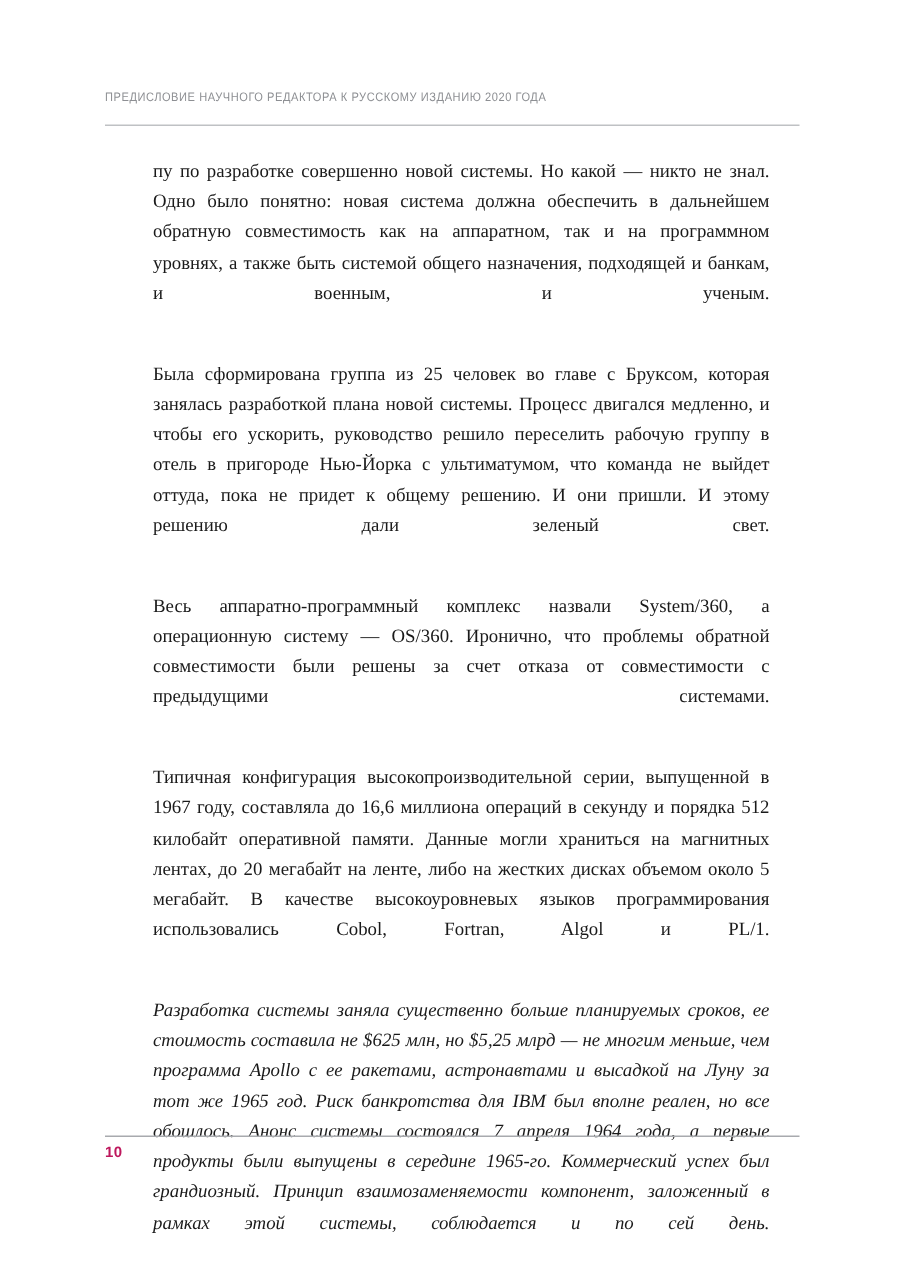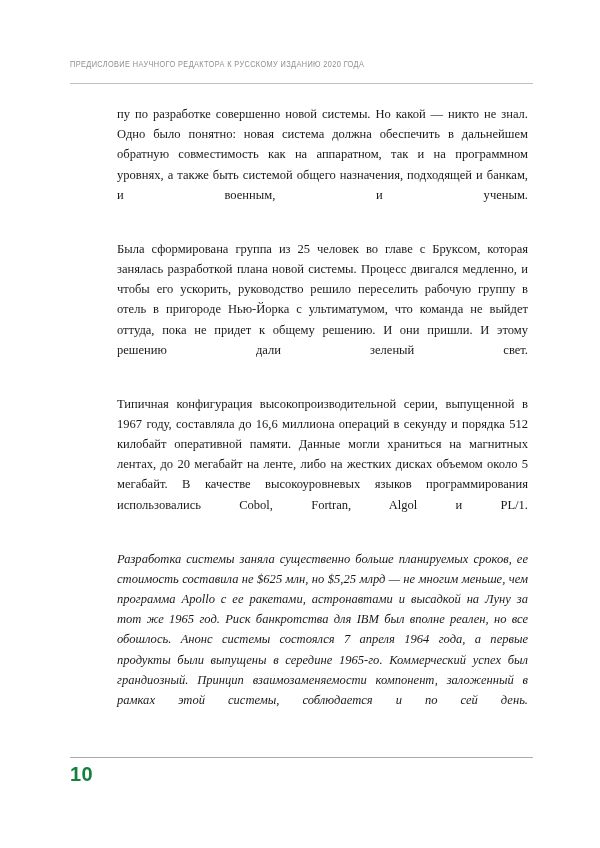--- a/index.html
+++ b/index.html
@@ -54,21 +54,21 @@
   }
   .rule-bottom {
     top: 757px;
     background: #a8aaae;
     height: 1.4px;
   }
 
   
   .textblock {
     position: absolute;
-    left: 117px;
+    left: 102px;
     top: 104px;
     width: 411px;
   }
 
   p.para {
     margin: 0 0 13.5px 0;
     font-size: 12.55px;
     line-height: 20.2px;
     text-align: justify;
     text-justify: inter-word;
@@ -86,40 +86,41 @@
     display: inline-block;
     width: 100%;
   }
 
   
   .folio {
     position: absolute;
     left: 70px;
     top: 763px;
     font-family: "Liberation Sans", "DejaVu Sans", sans-serif;
-    font-size: 20px;
+    font-size: 10px;
     font-weight: bold;
-    color: #15803d;
+    color: #be185d;
     letter-spacing: 0.3px;
   }
 </style>
 </head>
 <body>
 
 <div class="page">
 
   <div class="running-head">
     <div class="running-head-text">ПРЕДИСЛОВИЕ НАУЧНОГО РЕДАКТОРА К РУССКОМУ ИЗДАНИЮ 2020 ГОДА</div>
   </div>
 
   <div class="rule rule-top"></div>
 
   <div class="textblock">
     <p class="para">пу по разработке совершенно новой системы. Но какой — никто не знал. Одно было понятно: новая система должна обеспечить в дальнейшем обратную совместимость как на аппаратном, так и на программном уровнях, а также быть системой общего назначения, подходящей и банкам, и военным, и ученым.</p>
     <p class="para">Была сформирована группа из 25 человек во главе с Бруксом, которая занялась разработкой плана новой системы. Процесс двигался медленно, и чтобы его ускорить, руководство решило переселить рабочую группу в отель в пригороде Нью-Йорка с ультиматумом, что команда не выйдет оттуда, пока не придет к общему решению. И они пришли. И этому решению дали зеленый свет.</p>
+    <p class="para">Весь аппаратно-программный комплекс назвали System/360, а операционную систему — OS/360. Иронично, что проблемы обратной совместимости были решены за счет отказа от совместимости с предыдущими системами.</p>
     <p class="para">Типичная конфигурация высокопроизводительной серии, выпущенной в 1967 году, составляла до 16,6 миллиона операций в секунду и порядка 512 килобайт оперативной памяти. Данные могли храниться на магнитных лентах, до 20 мегабайт на ленте, либо на жестких дисках объемом около 5 мегабайт. В качестве высокоуровневых языков программирования использовались Cobol, Fortran, Algol и PL/1.</p>
     <p class="para">Разработка системы заняла существенно больше планируемых сроков, ее стоимость составила не $625 млн, но $5,25 млрд — не многим меньше, чем программа Apollo с ее ракетами, астронавтами и высадкой на Луну за тот же 1965 год. Риск банкротства для IBM был вполне реален, но все обошлось. Анонс системы состоялся 7 апреля 1964 года, а первые продукты были выпущены в середине 1965-го. Коммерческий успех был грандиозный. Принцип взаимозаменяемости компонент, заложенный в рамках этой системы, соблюдается и по сей день.</p>
   </div>
 
   <div class="rule rule-bottom"></div>
 
   <div class="folio">10</div>
 
 </div>
 

